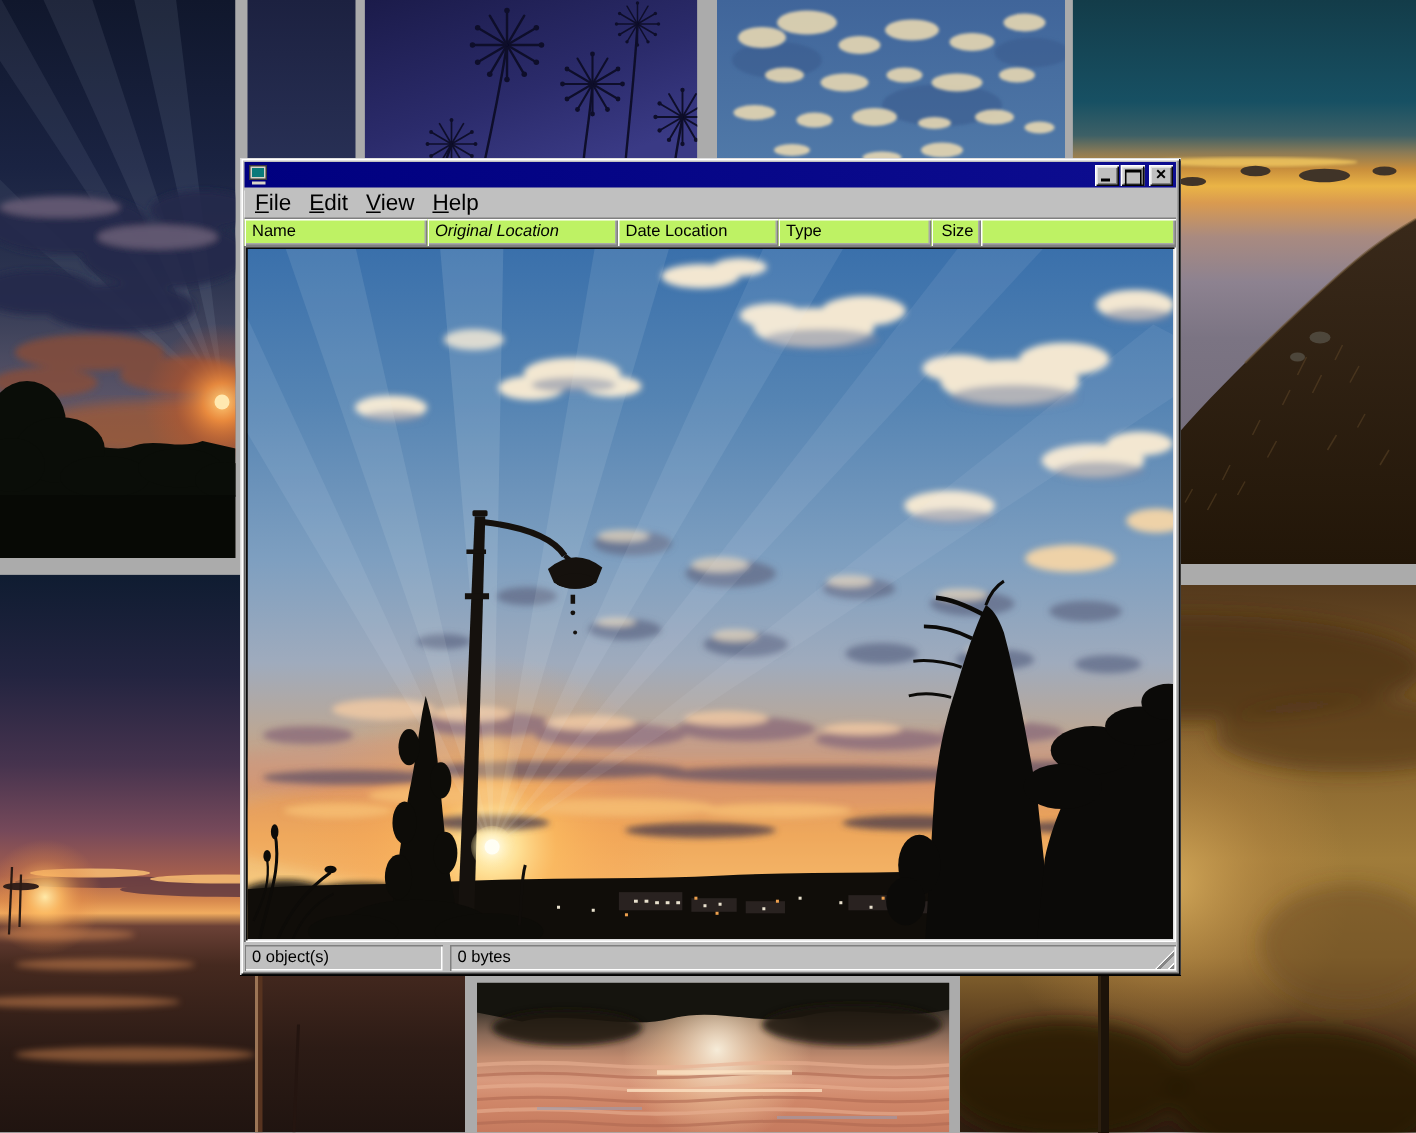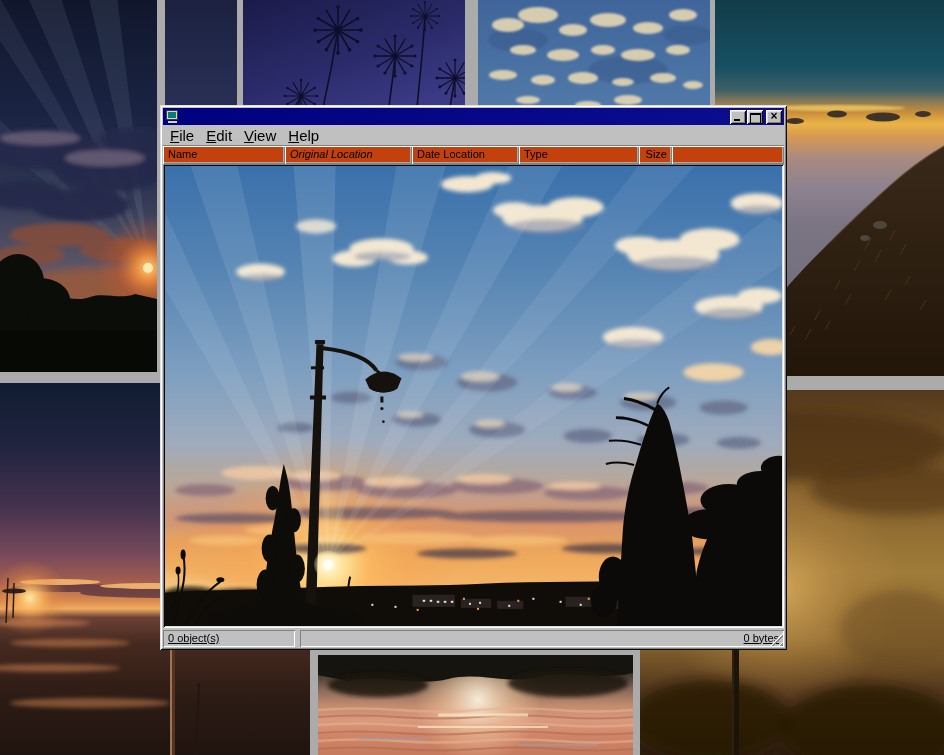--- a/index.html
+++ b/index.html
@@ -41,34 +41,34 @@
   .tbtn.close { margin-left:3px; text-align:center; font-size:12px; font-weight:bold;
                 line-height:13px; color:#000; }
   .tbtn.min::after { content:""; position:absolute; left:4px; bottom:3px; width:6px; height:2px; background:#000; }
   .tbtn.max::after { content:""; position:absolute; left:3px; top:3px; width:9px; height:8px;
                      border:1px solid #000; border-top-width:2px; }
   .menubar { height:20px; display:flex; align-items:center; padding-left:1px;
              border-bottom:1px solid #808080; box-shadow:0 1px 0 #fff; font-size:15px; }
   .mitem { padding:3px 6px; color:#000; }
   .hk { text-decoration:underline; }
   .headerrow { height:18px; display:flex; font-size:11px; }
-  .hcell { background:#c2410c; padding:2px 5px; white-space:nowrap; overflow:hidden;
+  .hcell { background:#bef264; padding:2px 5px; white-space:nowrap; overflow:hidden;
            box-shadow: inset 1px 1px 0 #fff, inset -1px -1px 0 #808080, inset -2px -2px 0 #a8a8a8; }
-  .c1{width:122px;} .c2{width:127px;font-style:italic;} .c3{width:107px;} .c4{width:120px;}
+  .c1{width:122px;} .c2{width:127px;font-style:italic;} .c3{width:107px;} .c4{width:102px;}
   .c5{width:33px; text-align:right;} .cfill{flex:1;}
   .viewport { flex:1; box-shadow: inset 1px 1px 0 #808080, inset -1px -1px 0 #fff,
               inset 2px 2px 0 #0a0a0a, inset -2px -2px 0 #dfdfdf;
               padding:2px; background:#000; }
   .viewport svg { display:block; width:100%; height:100%; }
   .statusbar { height:18px; margin-top:2px; display:flex; gap:5px; position:relative;
-               font-size:11px; color:#000;text-decoration:underline; }
+               font-size:11px; color:#000; }
   .spanel { box-shadow: inset 1px 1px 0 #808080, inset -1px -1px 0 #fff;
             padding:2px 5px; line-height:13px; white-space:nowrap; overflow:hidden; }
   .sp1 { width:132px; }
-  .sp2 { flex:1;text-align:right; }
+  .sp2 { flex:1; }
   .grip { position:absolute; right:1px; bottom:1px; width:13px; height:13px;
           background:
             repeating-linear-gradient(135deg, rgba(0,0,0,0) 0 3px, #fff 3px 4px, #868686 4px 6px);
           clip-path:polygon(100% 0,100% 100%,0 100%); }
 </style>
 </head>
 <body>
 
 <div class="tile" id="t-rays">
   <svg viewBox="0 0 157 372" preserveAspectRatio="none">

